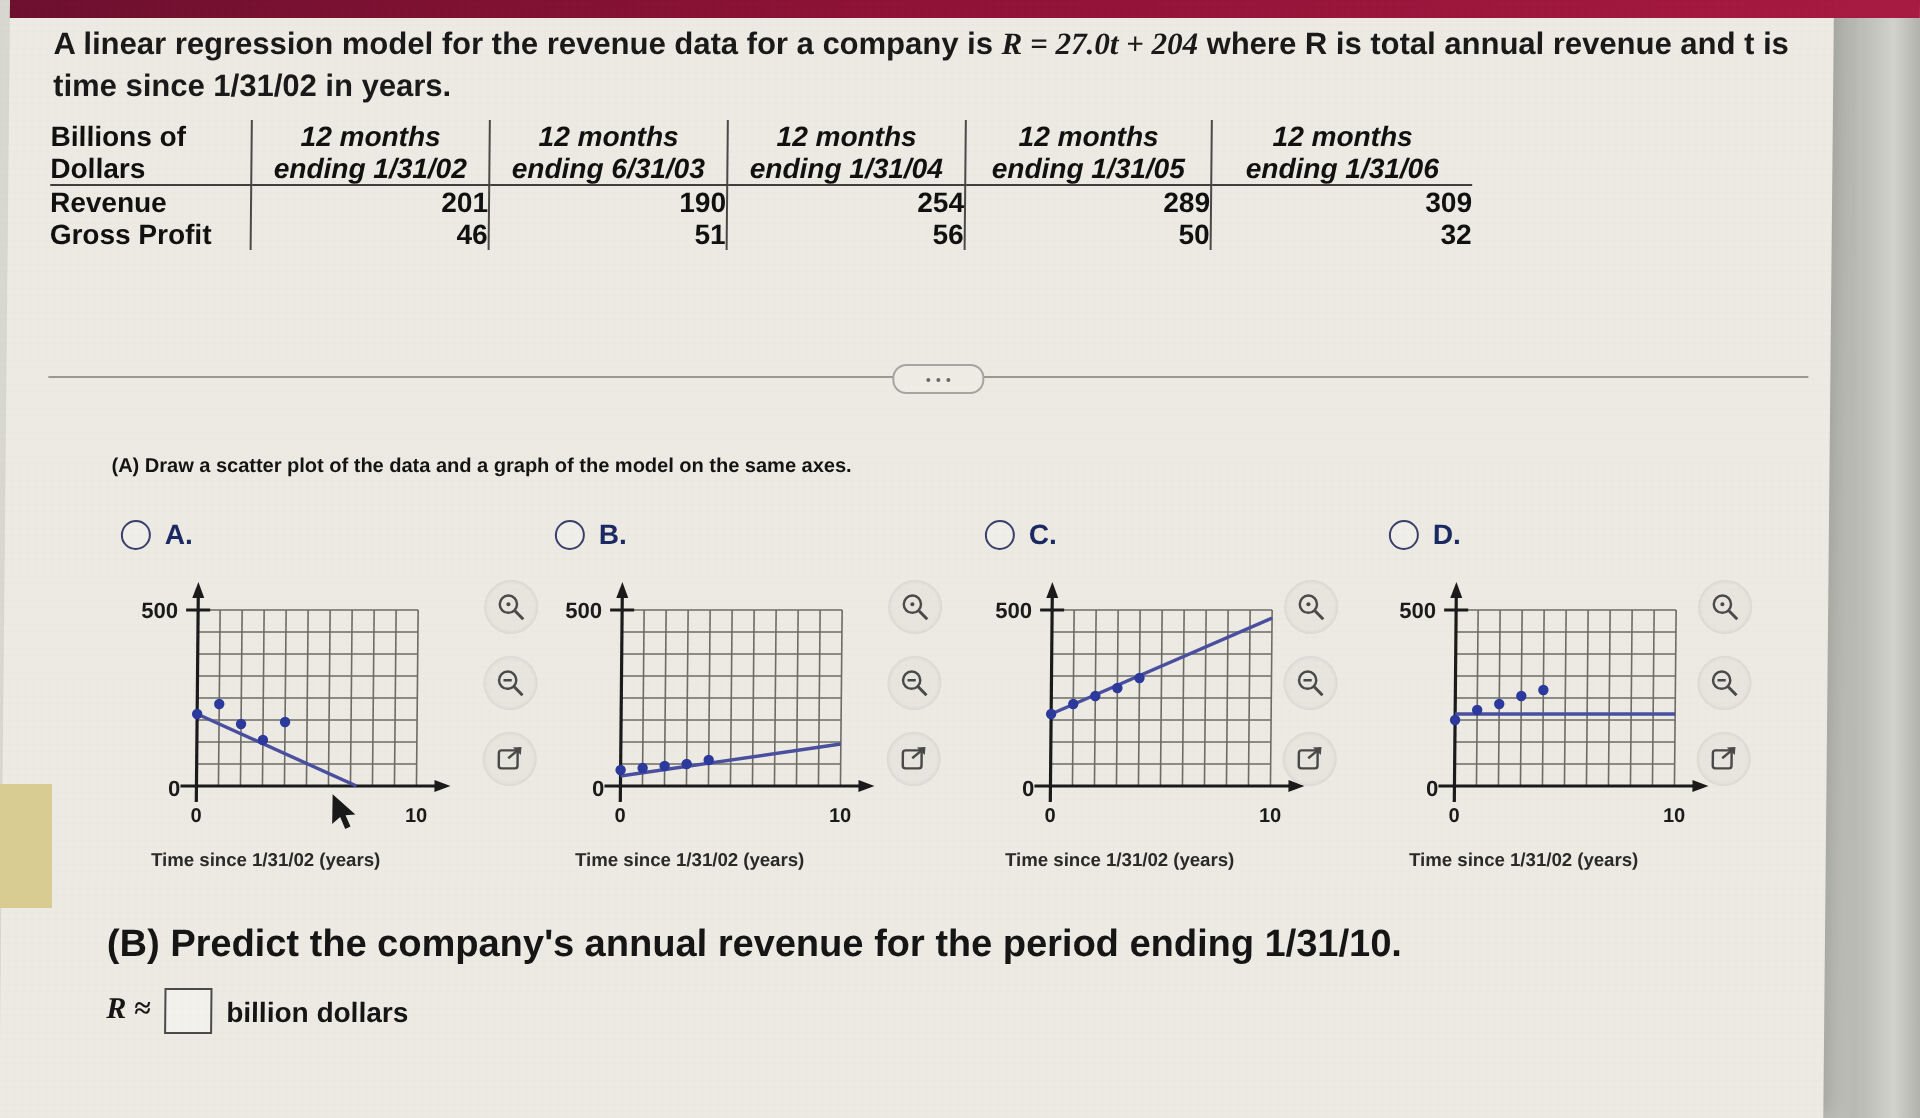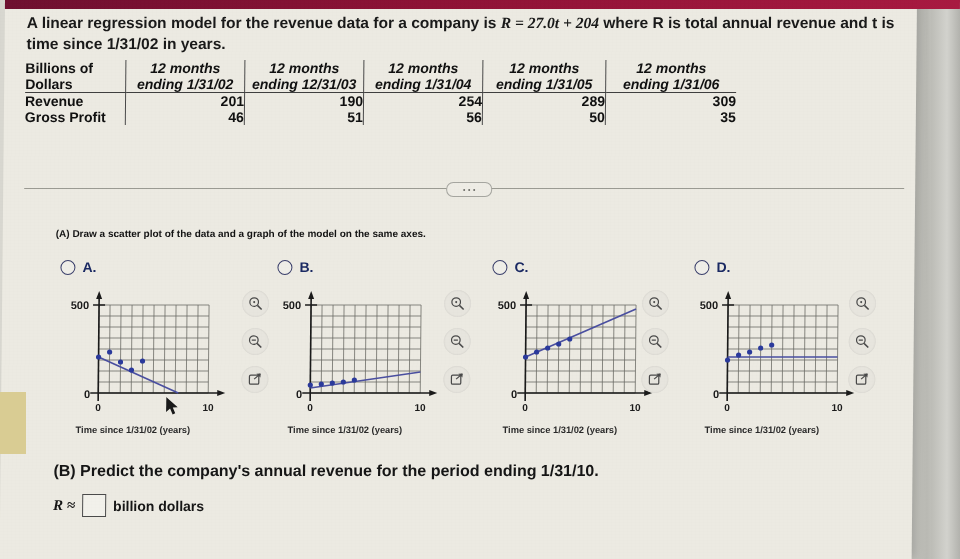--- a/index.html
+++ b/index.html
@@ -75,21 +75,21 @@
     font-size:9.3px;font-weight:700;color:#2a2a2a;white-space:nowrap;}
 
   
   .icons{position:absolute;top:290px;width:30px;}
   .icbtn{width:27px;height:27px;border-radius:50%;background:#e7e5de;
     display:flex;align-items:center;justify-content:center;margin-bottom:11px;
     box-shadow:0 0 2px rgba(0,0,0,.12) inset;}
   .icbtn svg{display:block;}
 
   
-  #partB{position:absolute;left:58px;top:462px;font-size:16px;font-weight:700;color:#161616;}
+  #partB{position:absolute;left:58px;top:462px;font-size:19px;font-weight:700;color:#161616;}
   #ansline{position:absolute;left:58px;top:494px;display:flex;align-items:center;gap:7px;
     font-size:14px;font-weight:700;color:#161616;}
   #ansline .r{font-family:"Liberation Serif",serif;font-style:italic;font-weight:700;font-size:15px;}
   #ansbox{width:22px;height:21px;border:1.4px solid #4b4b4b;background:#f2f1eb;}
   #roundnote{position:absolute;left:58px;top:518px;font-size:12.8px;font-weight:700;color:#1c1c1c;}
 
   
   #cursor{position:absolute;left:170px;top:397px;width:14px;height:19px;}
 </style>
 </head>
@@ -117,21 +117,21 @@
               <td class="rowlabel" style="width:100px;border-bottom:1.4px solid #3f3f3f;">
                 <div>Billions of</div>
                 <div>Dollars</div>
               </td>
               <td class="hcell" style="width:118px;">
                 <div>12 months</div>
                 <div>ending 1/31/02</div>
               </td>
               <td class="hcell" style="width:118px;">
                 <div>12 months</div>
-                <div>ending 12/31/03</div>
+                <div>ending 6/31/03</div>
               </td>
               <td class="hcell" style="width:118px;">
                 <div>12 months</div>
                 <div>ending 1/31/04</div>
               </td>
               <td class="hcell" style="width:122px;">
                 <div>12 months</div>
                 <div>ending 1/31/05</div>
               </td>
               <td class="hcell last" style="width:130px;">
@@ -147,21 +147,21 @@
               <td class="vcell">254</td>
               <td class="vcell">289</td>
               <td class="vcell last">309</td>
             </tr>
             <tr>
               <td class="rowlabel">Gross Profit</td>
               <td class="vcell">46</td>
               <td class="vcell">51</td>
               <td class="vcell">56</td>
               <td class="vcell">50</td>
-              <td class="vcell last">35</td>
+              <td class="vcell last">32</td>
             </tr>
           </tbody>
         </table>
       </div>
 
       <div id="divider"></div>
       <div id="ellipsis">
         <i></i>
           <i></i>
           <i></i>

